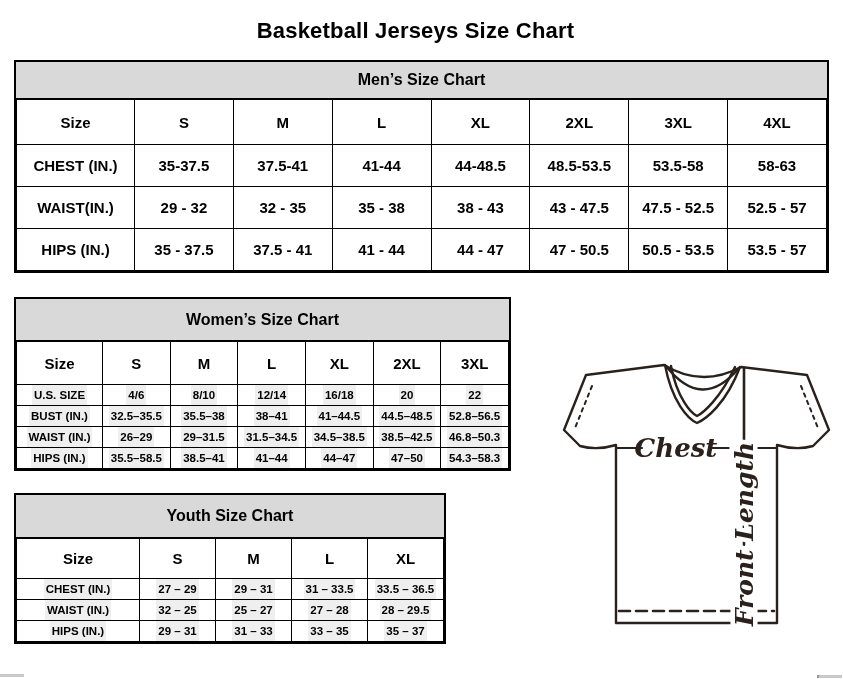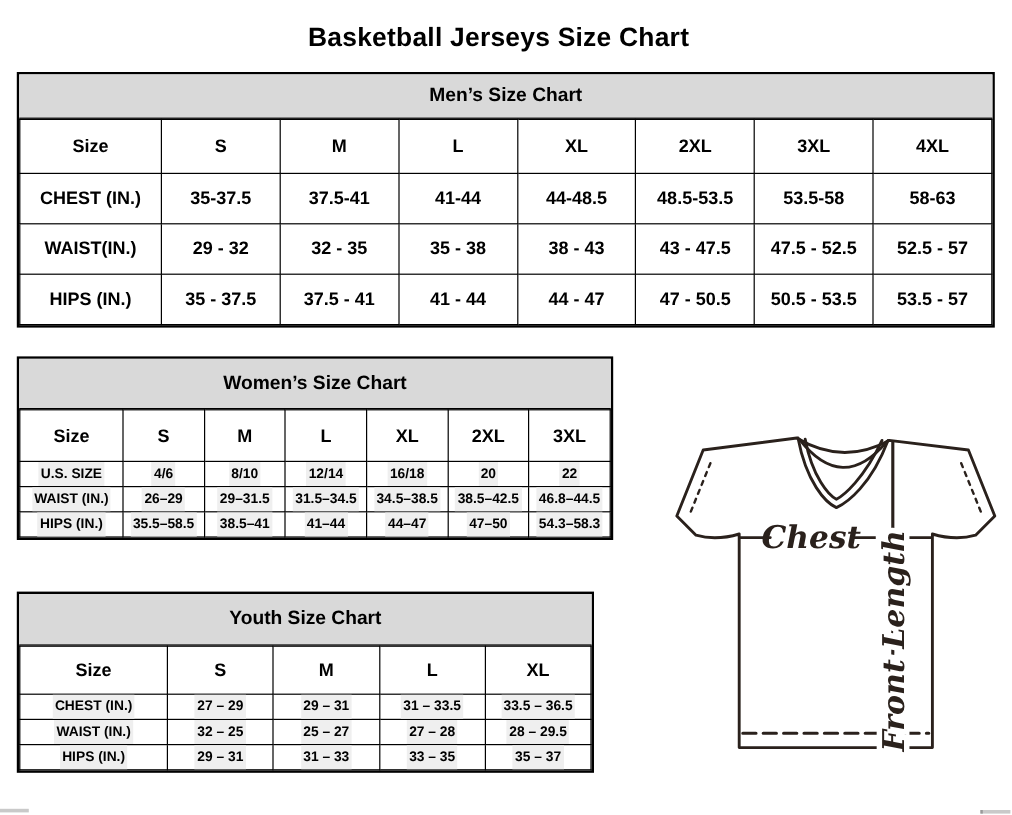--- a/index.html
+++ b/index.html
@@ -38,21 +38,21 @@
   .men th,.men td{font-size:15px;}
   
   .women{left:14px;top:297px;width:497px;}
   .women .title{height:41px;}
   .women col.c0{width:86px;}
   .women thead tr{height:43px;}
   .women tbody tr{height:21px;}
   .women thead th{font-size:15px;}
   .women tbody th,.women tbody td{font-size:11.5px;}
   
-  .youth{left:14px;top:493px;width:481px;}
+  .youth{left:14px;top:493px;width:432px;}
   .youth .title{height:42px;}
   .youth col.c0{width:123px;}
   .youth thead tr{height:40px;}
   .youth tbody tr{height:21px;}
   .youth thead th{font-size:15px;}
   .youth tbody th,.youth tbody td{font-size:11.5px;}
   
   .soft tbody .v{background:var(--hl);padding:16px 2px;}
   
   .jersey{position:absolute;left:556px;top:356px;width:286px;height:300px;text-align:center;}
@@ -158,27 +158,36 @@
         <tr>
           <th scope="row"><span class="v">U.S. SIZE</span></th>
           <td><span class="v">4/6</span></td>
           <td><span class="v">8/10</span></td>
           <td><span class="v">12/14</span></td>
           <td><span class="v">16/18</span></td>
           <td><span class="v">20</span></td>
           <td><span class="v">22</span></td>
         </tr>
         <tr>
+          <th scope="row"><span class="v">BUST (IN.)</span></th>
+          <td><span class="v">32.5–35.5</span></td>
+          <td><span class="v">35.5–38</span></td>
+          <td><span class="v">38–41</span></td>
+          <td><span class="v">41–44.5</span></td>
+          <td><span class="v">44.5–48.5</span></td>
+          <td><span class="v">52.8–56.5</span></td>
+        </tr>
+        <tr>
           <th scope="row"><span class="v">WAIST (IN.)</span></th>
           <td><span class="v">26–29</span></td>
           <td><span class="v">29–31.5</span></td>
           <td><span class="v">31.5–34.5</span></td>
           <td><span class="v">34.5–38.5</span></td>
           <td><span class="v">38.5–42.5</span></td>
-          <td><span class="v">46.8–44.5</span></td>
+          <td><span class="v">46.8–50.3</span></td>
         </tr>
         <tr>
           <th scope="row"><span class="v">HIPS (IN.)</span></th>
           <td><span class="v">35.5–58.5</span></td>
           <td><span class="v">38.5–41</span></td>
           <td><span class="v">41–44</span></td>
           <td><span class="v">44–47</span></td>
           <td><span class="v">47–50</span></td>
           <td><span class="v">54.3–58.3</span></td>
         </tr>

